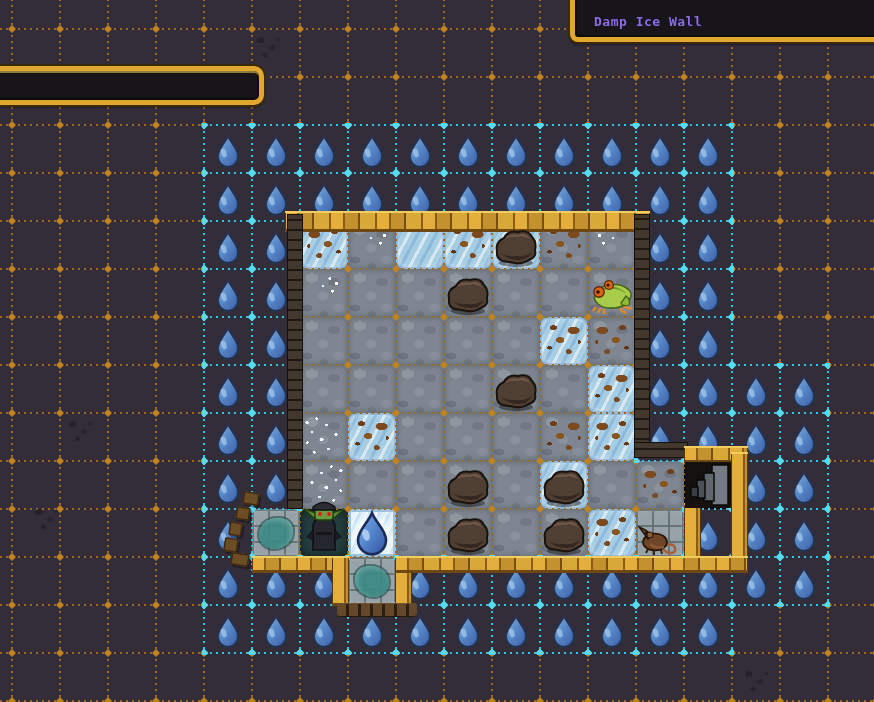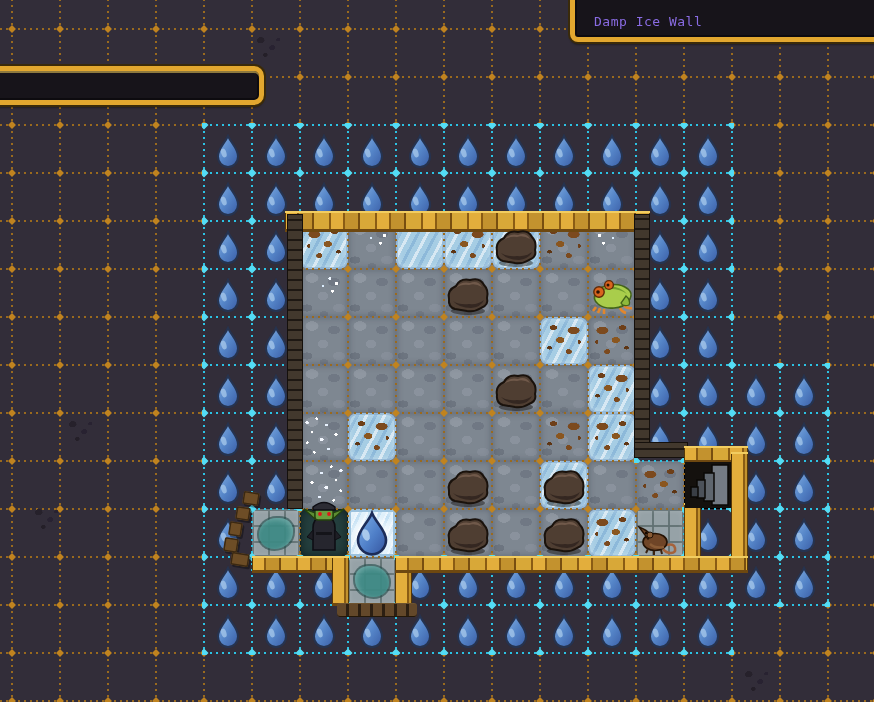--- a/index.html
+++ b/index.html
@@ -1,17 +1,17 @@
 <!DOCTYPE html>
 <html><head>
 <meta charset="utf-8">
 <style>
   html,body{margin:0;padding:0;background:#1a171d;}
   #stage{position:relative;width:874px;height:702px;overflow:hidden;background:#322d39;
-         font-family:"DejaVu Sans Mono","Liberation Mono",monospace;}
+         font-family:"DejaVu Sans Mono","Liberation Mono",monospace;font-weight:bold;}
   #stage *{box-sizing:border-box;}
   .layer{position:absolute;left:0;top:0;width:874px;height:702px;pointer-events:none;}
   #layer-tiles{z-index:1} #layer-grid{z-index:2} #layer-walls{z-index:3}
   #layer-ent{z-index:4} #layer-ui{z-index:10}
 
   
   .cell{position:absolute;width:48px;height:48px;}
   .roombase{position:absolute;background:#78808b;}
   .cobble{background-color:#7e8791;background-image:
     radial-gradient(11px 8px at 12px 9px,  #8f97a1 58%, rgba(0,0,0,0) 60%),

